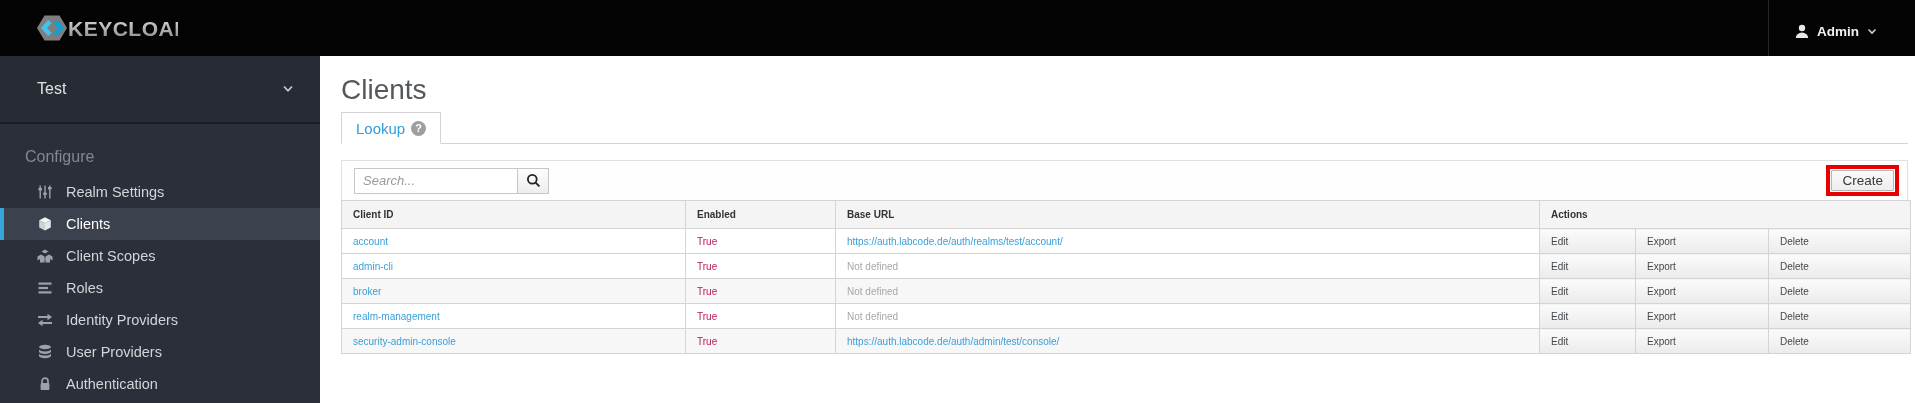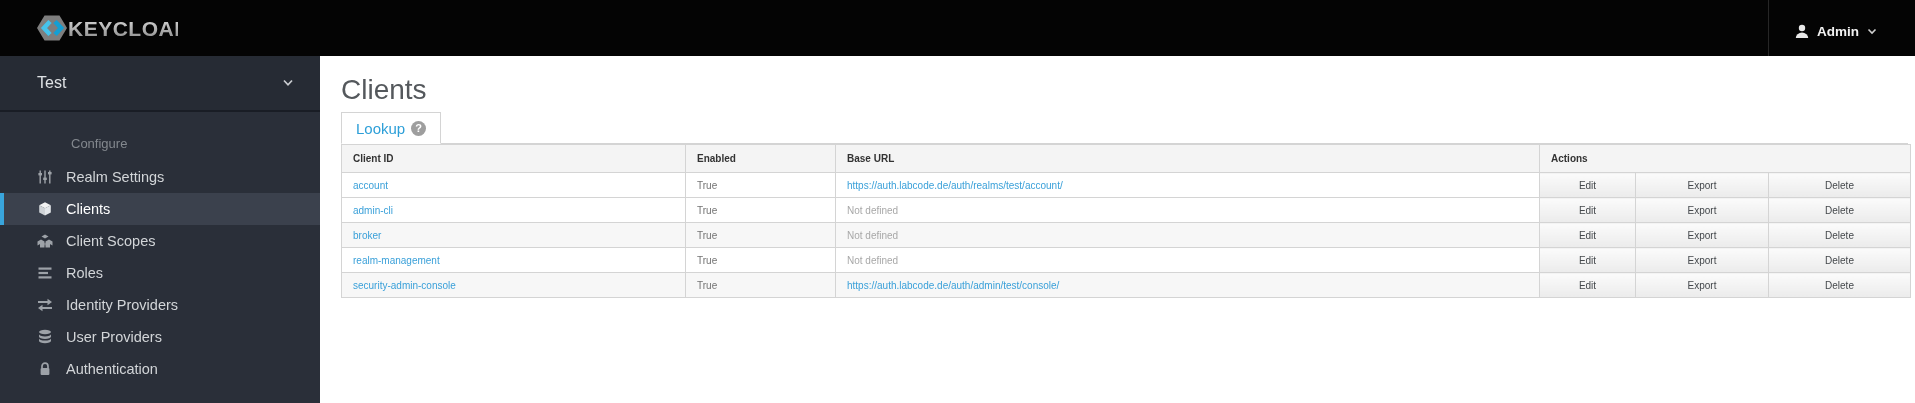--- a/index.html
+++ b/index.html
@@ -10,25 +10,25 @@
   .topbar { position:absolute; left:0; top:0; width:1915px; height:56px;
     background:#040404; display:flex; align-items:center; z-index:5; }
   .brand { display:flex; align-items:center; padding-left:28px; height:100%; }
   .user-menu { margin-left:auto; height:100%; display:flex; align-items:center;
     gap:8px; padding:6px 38px 0 26px; border-left:1px solid #262626; cursor:pointer; }
   .user-menu .uname { color:#f2f2f2; font-size:13.5px; font-weight:bold; }
 
   
   .sidebar { position:absolute; left:0; top:56px; width:320px; height:347px;
     background:#2a2f39; }
-  .realm-selector { height:56px; background:#262b34; border-bottom:2px solid #191d25;
+  .realm-selector { height:68px; background:#262b34; border-bottom:2px solid #191d25;
     display:flex; align-items:center; padding:0 26px 0 37px; cursor:pointer; }
   .realm-name { color:#dfe2e5; font-size:16px; }
   .realm-selector .caret { margin-left:auto; }
-  .side-section-label { color:#83888e; font-size:13px; padding:24px 0 10px 25px;margin-left:46px; }
+  .side-section-label { color:#83888e; font-size:16px; padding:24px 0 10px 25px; }
   .side-menu { list-style:none; }
   .side-item { height:32px; display:flex; align-items:center; padding-left:36px;
     cursor:pointer; }
   .side-item .s-icon { width:17px; height:17px; margin-right:13px; display:flex;
     align-items:center; justify-content:center; flex:0 0 17px; }
   .side-item .s-label { color:#d2d5d8; font-size:14.5px; }
   .side-item.active { background:#3b414d; border-left:4px solid #39a5dc;
     padding-left:32px; }
   .side-item.active .s-label { color:#ffffff; }
 
@@ -60,26 +60,26 @@
     border:4px solid #e60000; padding:1px; }
   .create-btn { font-size:13.5px; color:#36393d; padding:2px 10px;
     background:linear-gradient(#fafafa,#ededed); border:1px solid #b7b7b7;
     border-radius:1px; cursor:pointer; font-family:"Liberation Sans",sans-serif; }
 
   table.clients { width:100%; border-collapse:collapse; table-layout:fixed;
     font-size:10px; }
   .clients th { background:#f4f4f4; border:1px solid #d4d4d4; text-align:left;
     padding:5px 11px; font-weight:bold; color:#333333; height:28px; }
   .clients td { border:1px solid #d4d4d4; padding:4px 11px; height:25px;
-    color:#737373; background:#fff; }
+    color:#be185d; background:#fff; }
   .clients tr.striped td { background:#f7f7f7; }
   .cell-link { color:#3aa0d9 !important; cursor:pointer; }
   .cell-muted { color:#a8a8a8 !important; }
   .clients td.action-cell { background:linear-gradient(#fbfbfb,#ebebeb) !important;
-    text-align:center; color:#44484c; cursor:pointer; }
+    color:#44484c; cursor:pointer; }
 </style>
 </head>
 <body>
 
 <div class="topbar">
   <div class="brand">
     <svg width="150" height="32" viewBox="0 0 150 32">
       <defs>
         <linearGradient id="lg" x1="0" y1="0" x2="0" y2="1">
           <stop offset="0" stop-color="#dcdcdc"></stop>
@@ -203,20 +203,32 @@
 <div class="main">
   <div class="page-title">Clients</div>
 
   <div class="tabbar">
     <div class="tab">
       <span>Lookup</span>
       <span class="q-icon">?</span>
     </div>
   </div>
 
+  <div class="toolbar">
+    <input class="search-input" type="text" placeholder="Search..." style="">
+    <button class="search-btn">
+      <svg width="15" height="15" viewBox="0 0 15 15">
+        <circle cx="6.3" cy="6.3" r="4.4" fill="none" stroke="#222" stroke-width="1.8"></circle>
+        <line x1="9.6" y1="9.6" x2="13.4" y2="13.4" stroke="#222" stroke-width="2"></line>
+      </svg>
+    </button>
+    <div class="create-highlight">
+      <button class="create-btn">Create</button>
+    </div>
+  </div>
 
   <table class="clients">
     <colgroup>
       <col style="width:344px">
         <col style="width:150px">
         <col style="width:704px">
       <col style="width:96px">
         <col style="width:133px">
         <col style="width:142px">
     </colgroup>

